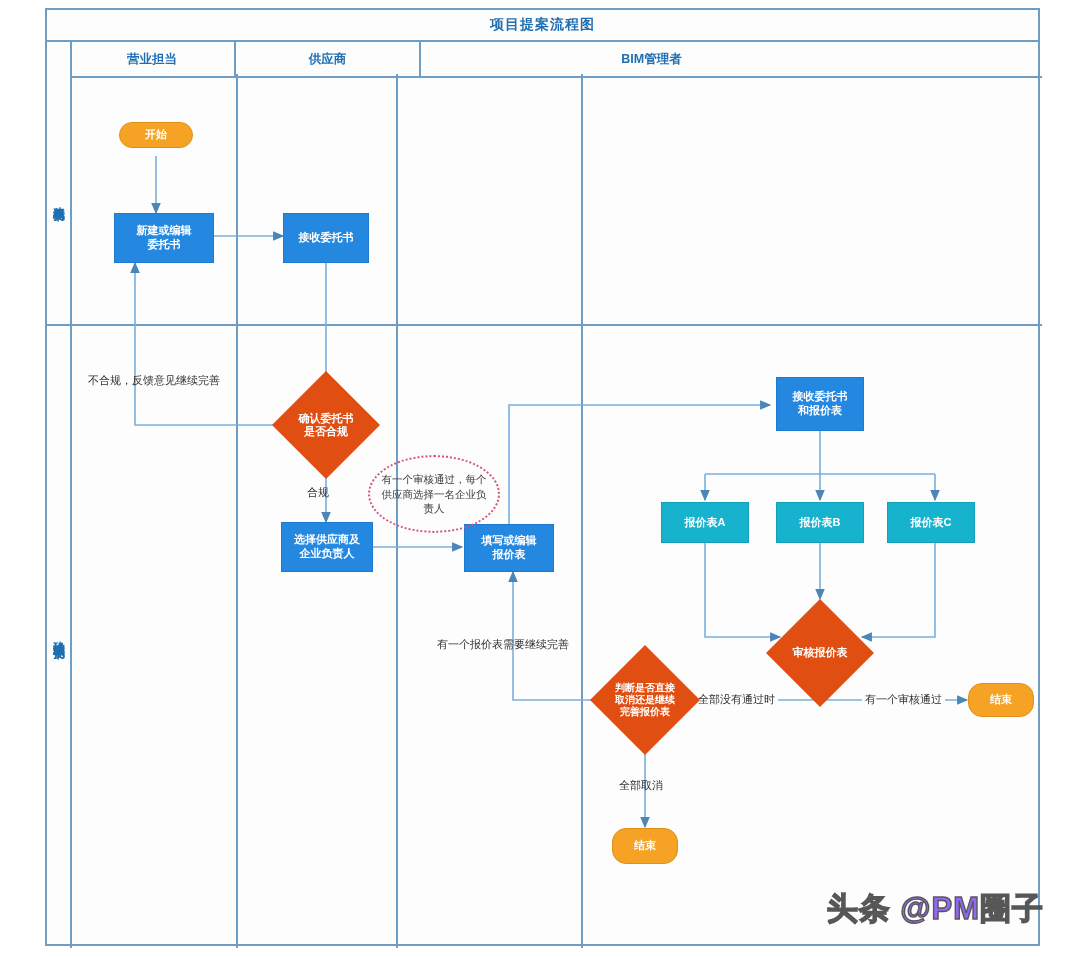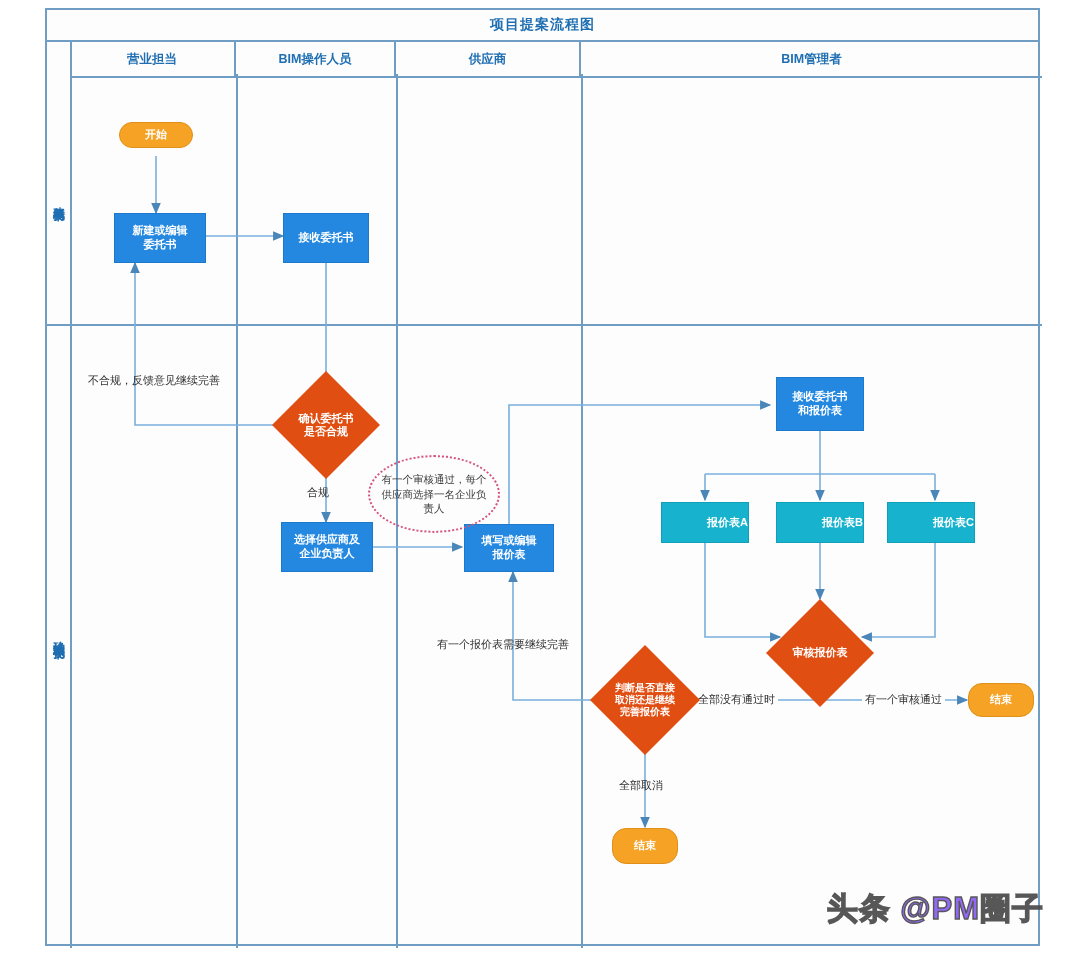--- a/index.html
+++ b/index.html
@@ -106,21 +106,20 @@
     border-radius: 14px;
     font-size: 11px;
   }
   .node.process {
     background: #2488e0;
     border: 1px solid #1d79cb;
   }
   .node.data {
     background: #17b2cd;
     border: 1px solid #12a0b9;
-    justify-content: flex-end;
   }
   .node.decision-wrap {
     background: transparent;
     border: none;
   }
   .diamond-shape {
     position: absolute;
     left: 0; top: 0; width: 100%; height: 100%;
     background: #e04e12;
     transform: rotate(45deg) scale(0.707);
@@ -191,21 +190,20 @@
 <div id="page">
 
   <div id="frame">
 
     <div id="title-band">
       <div class="t">项目提案流程图</div>
     </div>
 
     <div id="header-row">
       <div class="hcell" style="width:166px;">营业担当</div>
-      <div class="hcell" style="width:160px;">BIM操作人员</div>
       <div class="hcell" style="width:185px;">供应商</div>
       <div class="hcell" style="width:461px;">BIM管理者</div>
     </div>
 
     <div id="stage-col-sep"></div>
     <div class="vsep" style="left:189px;"></div>
     <div class="vsep" style="left:349px;"></div>
     <div class="vsep" style="left:534px;"></div>
     <div id="stage-row-sep"></div>
 
@@ -256,21 +254,21 @@
       <path d="M645,740 L645,827"></path>
 
       <path d="M598,700 L513,700 L513,572"></path>
     </g>
   </svg>
 
   <div class="node terminator" style="left:119px; top:122px; width:74px; height:26px;">
     <span>开始</span>
   </div>
 
-  <div class="node process" style="left:114px; top:213px; width:92px; height:50px;">
+  <div class="node process" style="left:114px; top:213px; width:100px; height:50px;">
     <span>新建或编辑<br>委托书</span>
   </div>
 
   <div class="node process" style="left:283px; top:213px; width:86px; height:50px;">
     <span>接收委托书</span>
   </div>
 
   <div class="node decision-wrap" style="left:272px; top:371px; width:108px; height:108px;">
     <div class="diamond-shape"></div>
     <div class="diamond-text">确认委托书<br>是否合规</div>

